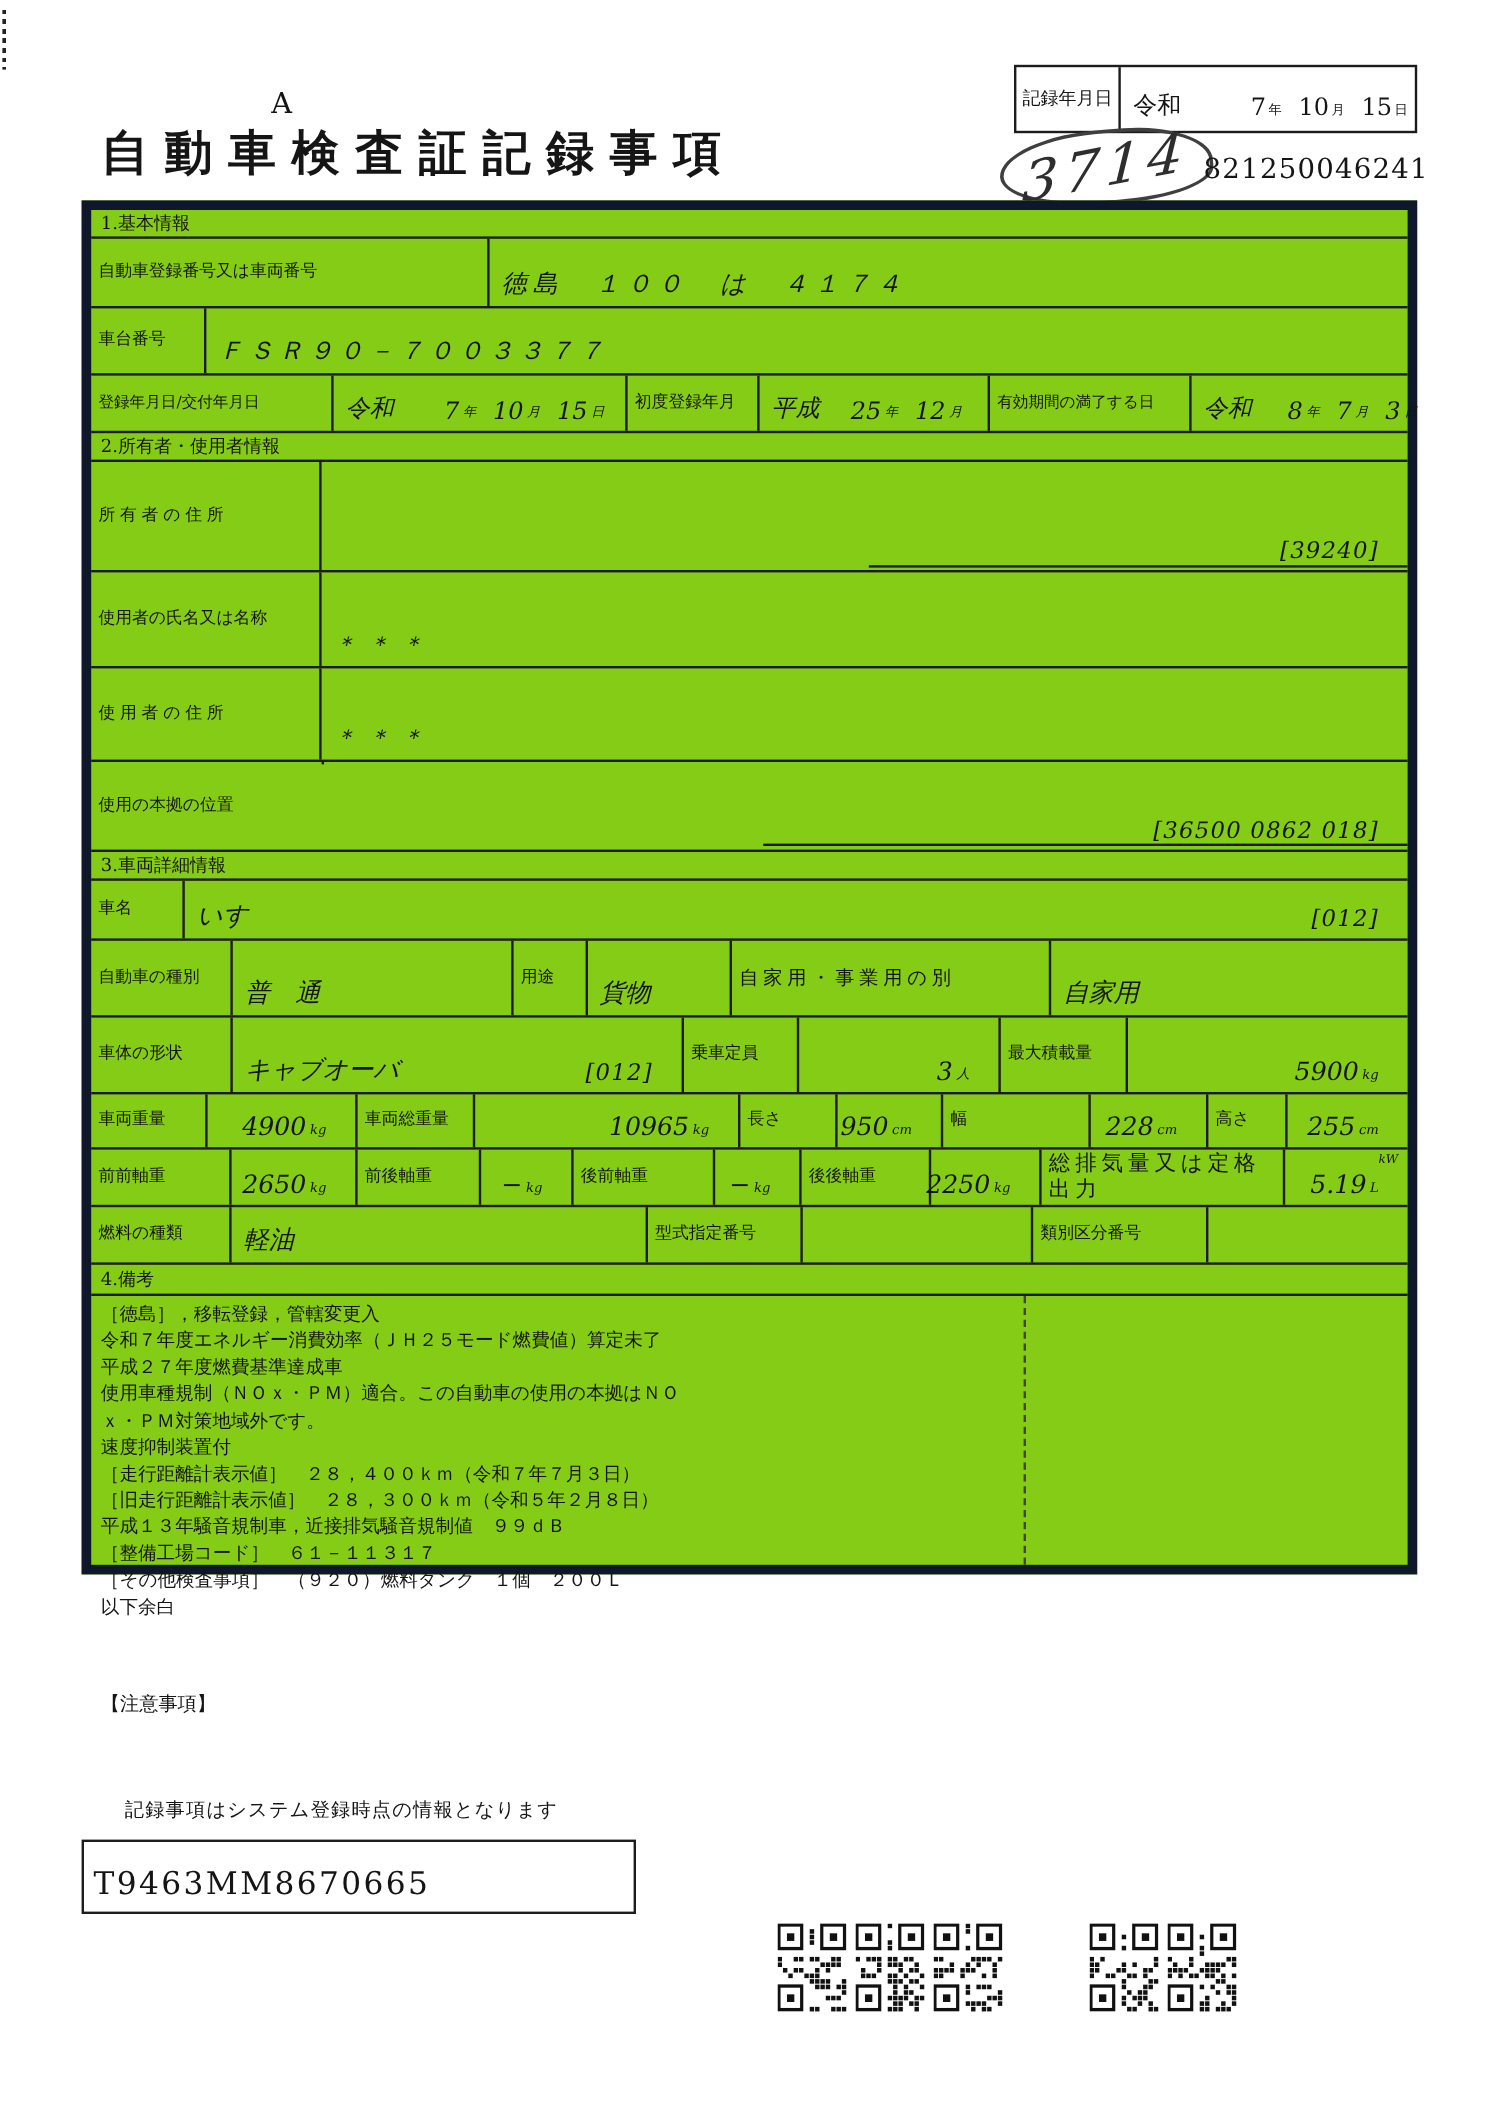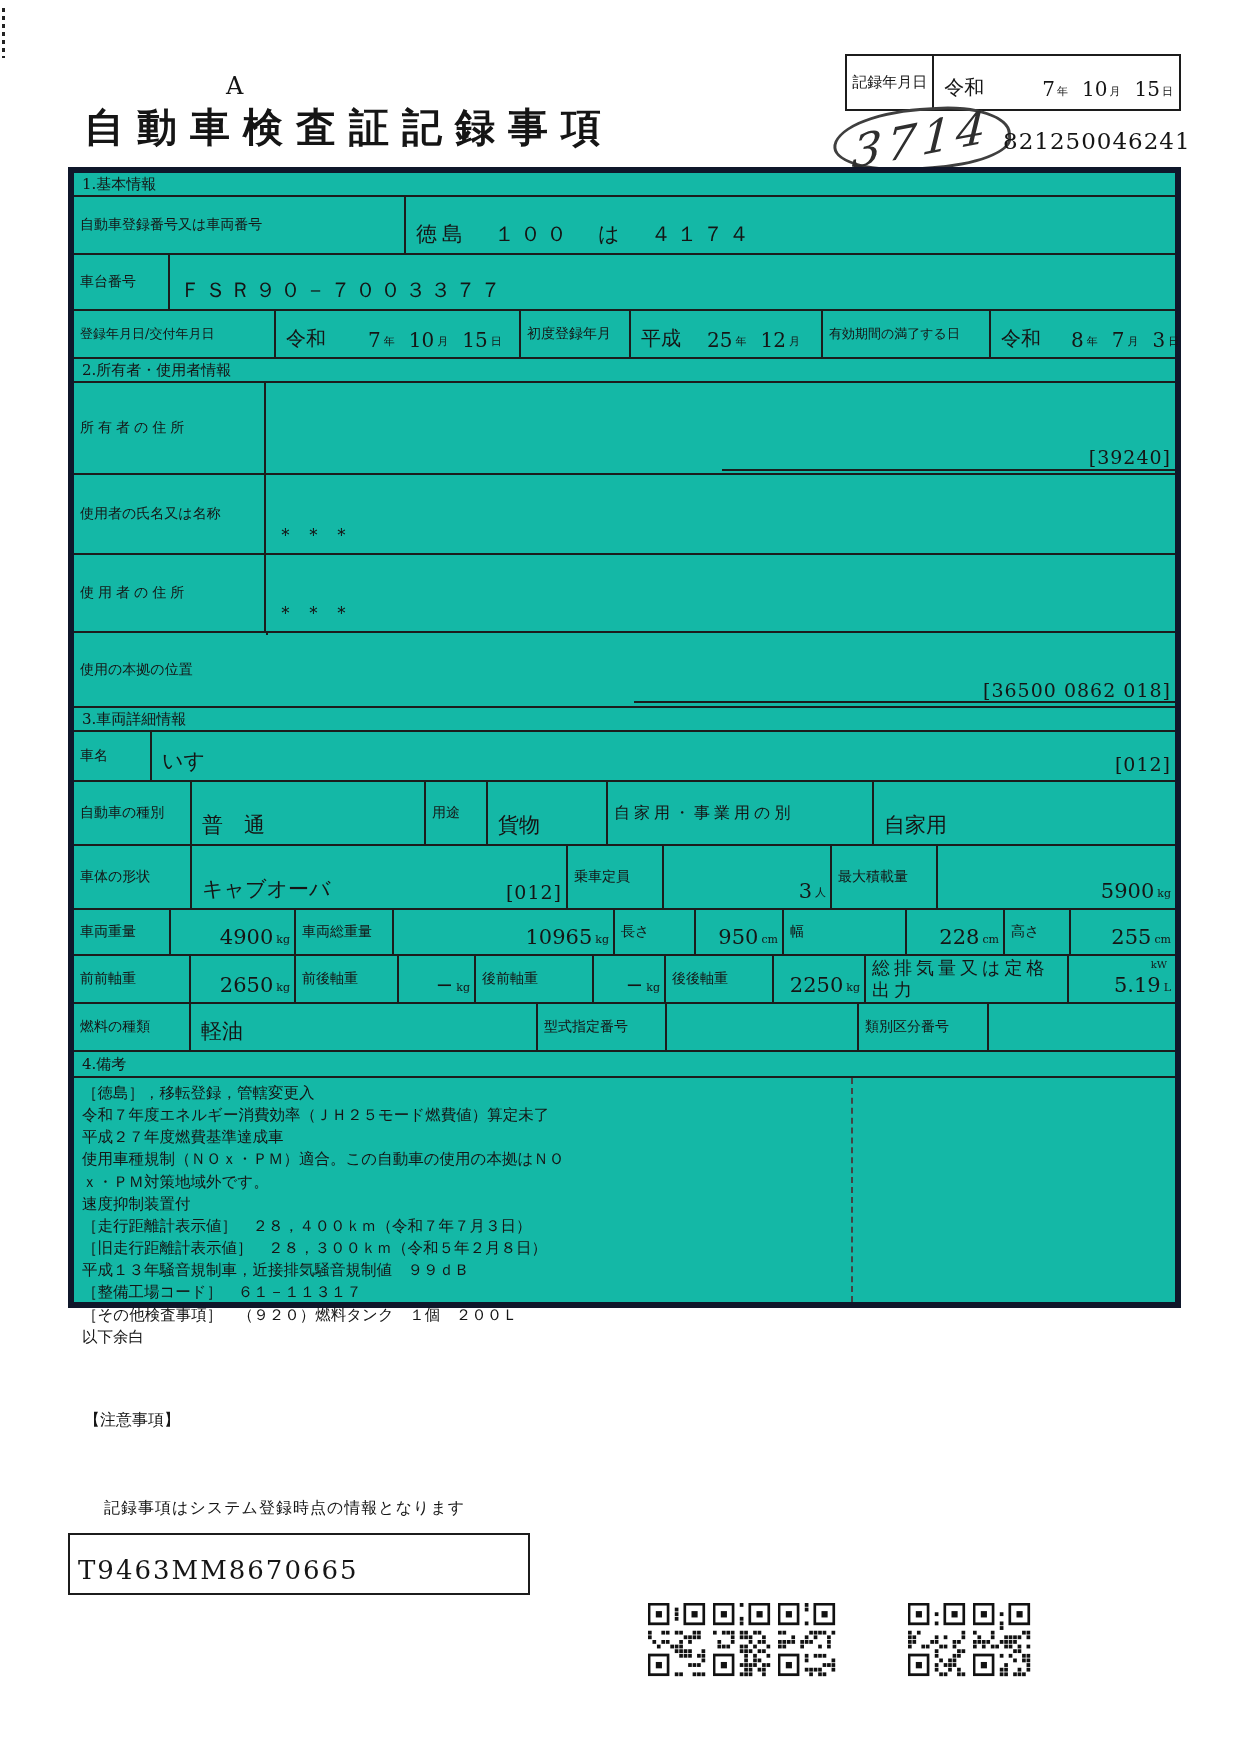--- a/index.html
+++ b/index.html
@@ -17,27 +17,27 @@
   #hand-number { font-size:46px; font-style:italic; letter-spacing:5px; transform:skewX(-14deg) rotate(-7deg); color:#2e2e2e; }
   #serial-number { left:1003px; top:128px; font-size:23px; letter-spacing:1px; }
 
   
   .era-date { display:flex; align-items:flex-end; white-space:nowrap; }
   .era-date .era { font-size:20px; margin-right:28px; }
   .era-date .num { font-size:20px; margin-left:14px; }
   .era-date .u { font-size:11px; padding-bottom:2px; margin-left:2px; }
 
   
-  #main-table { left:68px; top:167px; width:1113px; border:6px solid #0f172a; background:#14b8a6; }
+  #main-table { left:68px; top:167px; width:1113px; border:8px solid #0f172a; background:#84cc16; }
   .sec { border-bottom:2px solid #1c1c1c; font-size:15px; padding:2px 8px; height:24px; display:flex; align-items:center; }
   .row { display:flex; border-bottom:2px solid #1c1c1c; position:relative; }
   .row:last-child { border-bottom:none; }
   .lbl { border-right:2px solid #1c1c1c; display:flex; align-items:center; padding:0 6px; font-size:14px; line-height:1.25; flex-shrink:0; }
   .lbl.sp { letter-spacing:4px; }
-  .val { display:flex; align-items:flex-end; padding:2px 4px 5px 10px; font-size:21px; flex:1; min-width:0; }
+  .val { display:flex; align-items:flex-end; padding:2px 24px 5px 10px; font-size:21px; flex:1; min-width:0;font-style:italic; }
   .val.right { justify-content:flex-end; }
   .val .u { font-size:11px; padding-bottom:3px; margin-left:3px; }
   .code { font-size:19px; letter-spacing:1px; }
   .uline { position:absolute; height:2px; background:#1c1c1c; }
   .stars { font-size:19px; letter-spacing:9px; }
   .kw-cell { position:relative; }
   .kw-cell .kw { position:absolute; top:3px; right:8px; font-size:10px; }
 
   
   #remarks-box { position:relative; height:224px; }
@@ -259,21 +259,21 @@
         <span>5.19</span>
         <span class="u">L</span>
       </div>
   </div>
 
   <div class="row" style="height:48px">
     <div class="lbl" style="width:117px">燃料の種類</div>
     <div class="val" style="width:345px;flex:none">軽油</div>
     <div class="lbl" style="width:131px;border-left:2px solid #1c1c1c">型式指定番号</div>
     <div class="val" style="width:190px;flex:none"></div>
-    <div class="lbl" style="width:132px;border-left:2px solid #1c1c1c">類別区分番号</div>
+    <div class="lbl" style="width:148px;border-left:2px solid #1c1c1c">類別区分番号</div>
     <div class="val"></div>
   </div>
 
   <div class="sec" style="height:26px">4.備考</div>
 
   <div id="remarks-box">
     <div id="remarks-text">［徳島］，移転登録，管轄変更入
 令和７年度エネルギー消費効率（ＪＨ２５モード燃費値）算定未了
 平成２７年度燃費基準達成車
 使用車種規制（ＮＯｘ・ＰＭ）適合。この自動車の使用の本拠はＮＯ

